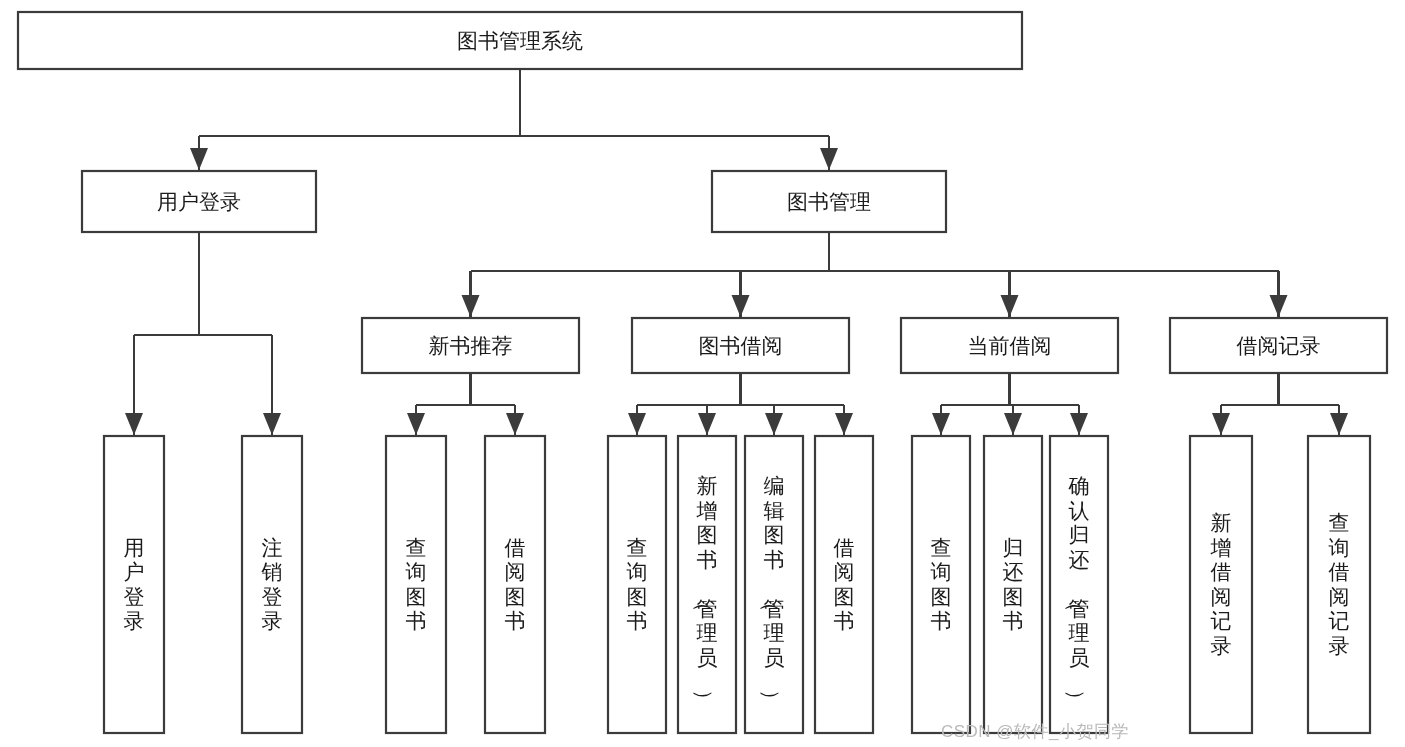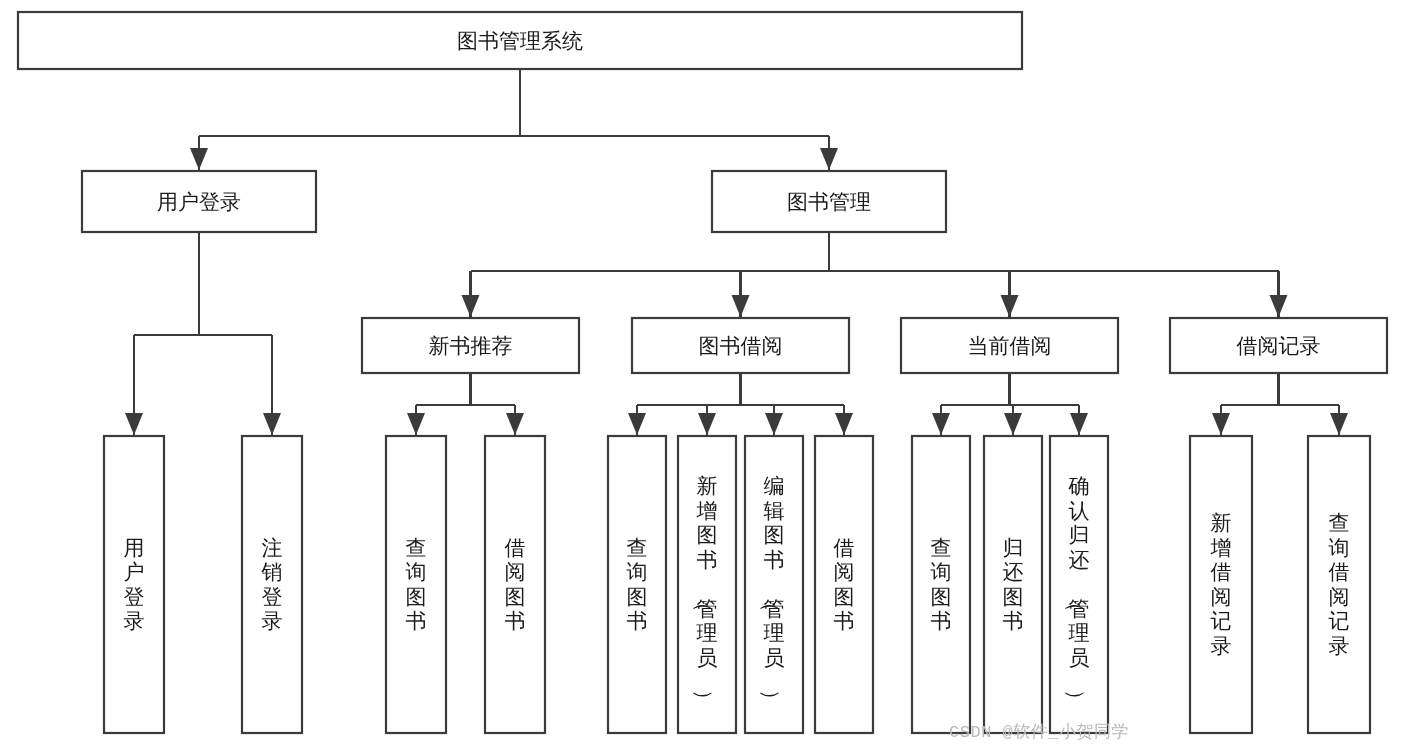--- a/index.html
+++ b/index.html
@@ -52,21 +52,21 @@
   .node-label-v {
     font-family: "DejaVu Sans", "Liberation Sans", sans-serif;
     font-size: 21px;
     fill: #1b1b1b;
     text-anchor: middle;
   }
   .watermark-text {
     position: absolute;
     right: 8px;
     bottom: 4px;
-    font-family: Liberation Mono, monospace;
+    font-family: Liberation Sans, sans-serif;
     font-size: 17px;
     color: #b9b9b9;
     white-space: nowrap;
     letter-spacing: 0.5px;
   }
 </style>
 </head>
 <body>
 
 <div id="diagram-root">

